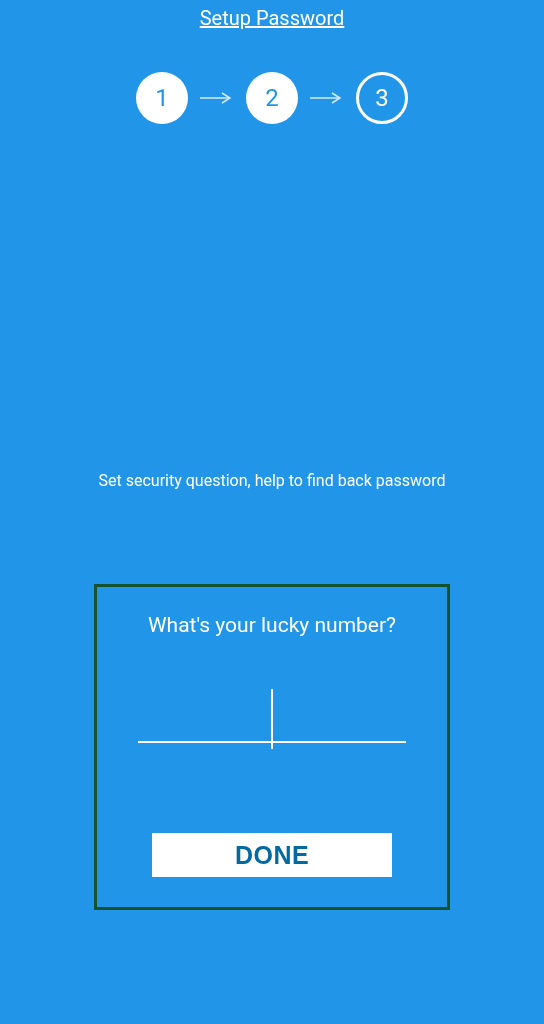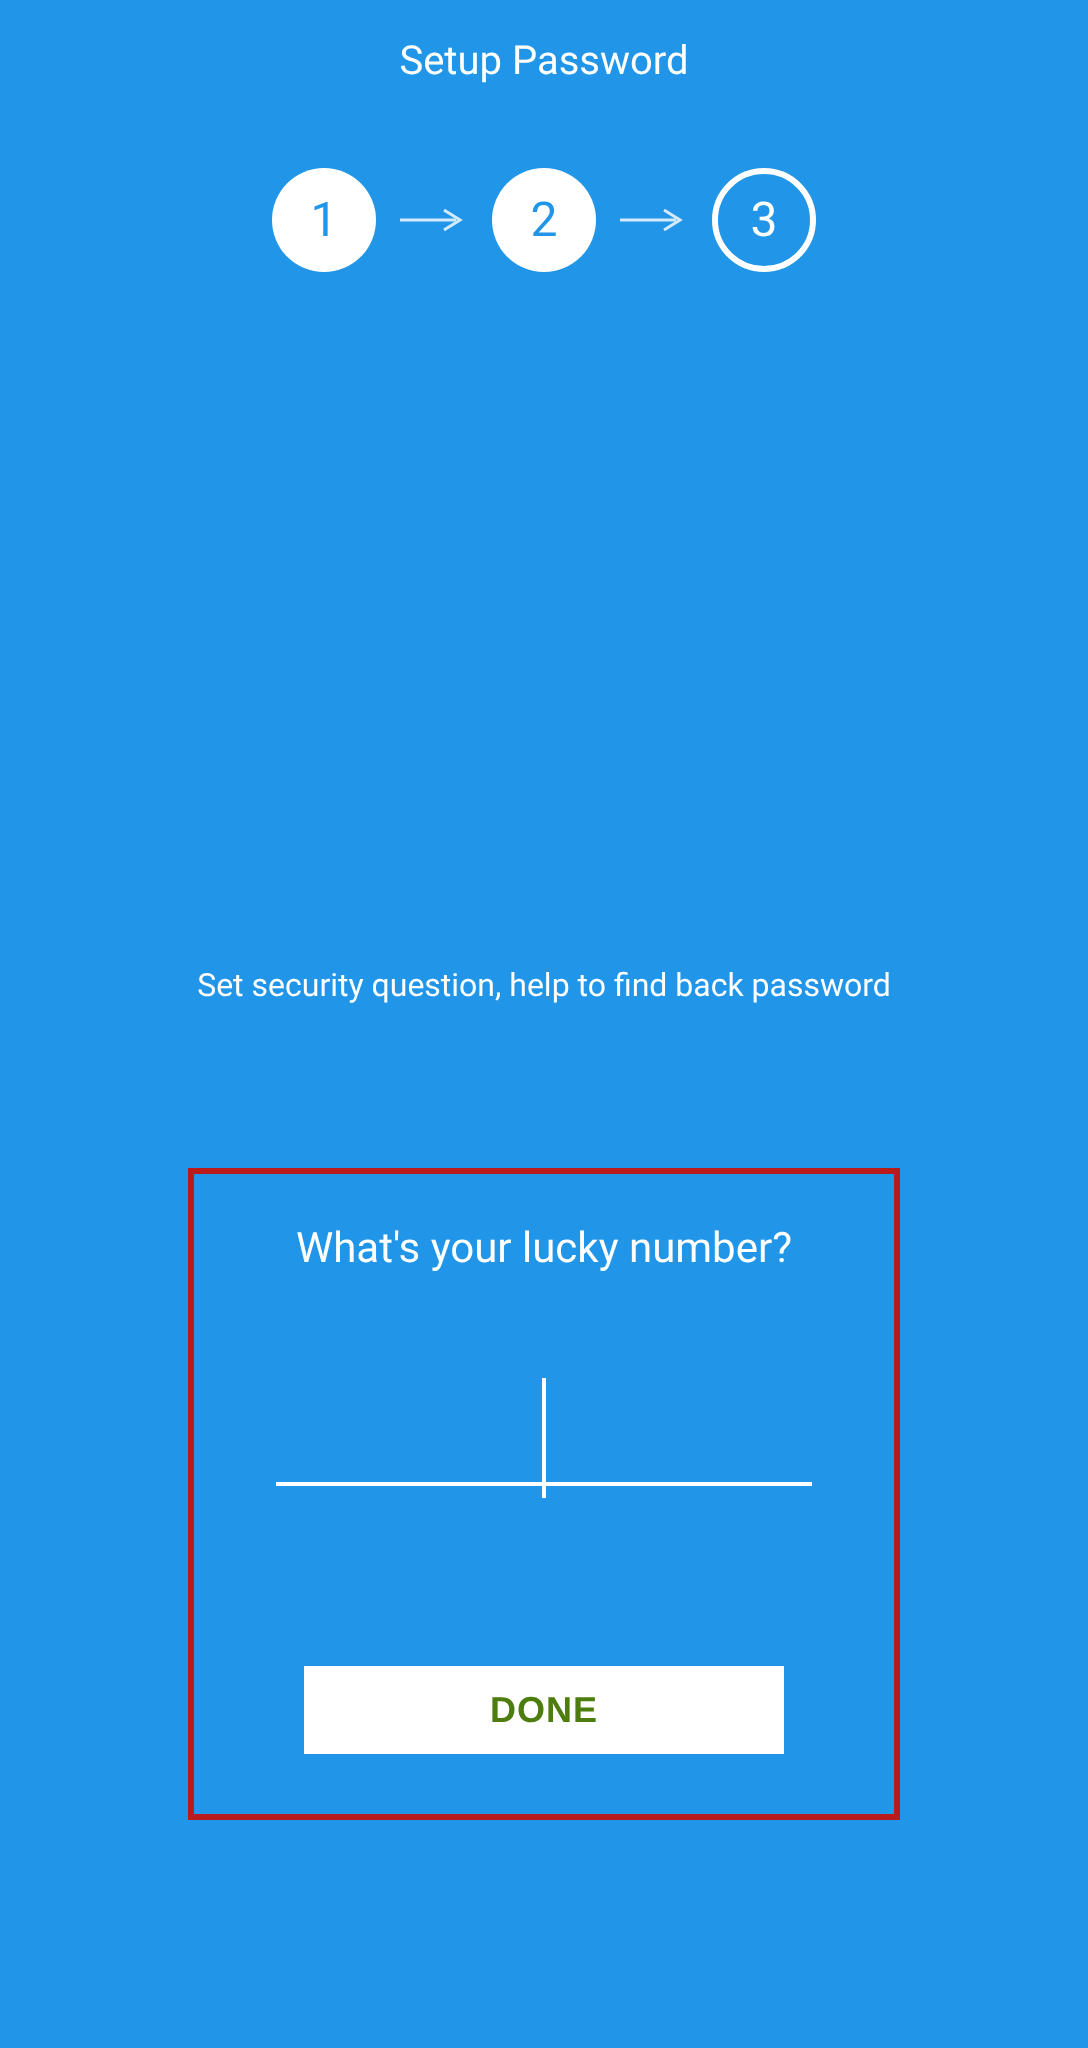--- a/index.html
+++ b/index.html
@@ -11,21 +11,22 @@
       width: 544px;
       height: 1024px;
       background: #2196e8;
       font-family: -apple-system, BlinkMacSystemFont, "Segoe UI", Roboto, Arial, sans-serif;
       color: #ffffff;
       overflow: hidden;
       position: relative;
     }
     .header {
       text-align: center;
-      padding-top: 18px;
+      padding-top: 6px;
+      text-decoration: underline;
     }
     .title {
       font-size: 20px;
       font-weight: 400;
       color: #ffffff;
     }
     .stepper {
       display: flex;
       align-items: center;
       justify-content: center;
@@ -70,21 +71,21 @@
       font-size: 16px;
       line-height: 1.4;
       color: #ffffff;
     }
     .highlight-box {
       position: absolute;
       left: 94px;
       top: 584px;
       width: 356px;
       height: 326px;
-      border: 3px solid #b91c1c;
+      border: 3px solid #14532d;
       padding: 0;
     }
     .question {
       text-align: center;
       font-size: 21px;
       color: #ffffff;
       margin-top: 26px;
     }
     .input-wrap {
       display: flex;
@@ -112,22 +113,22 @@
       height: 60px;
       background: #ffffff;
     }
     .done-button {
       display: block;
       width: 240px;
       height: 44px;
       margin: 90px auto 0;
       background: #ffffff;
       border: none;
-      color: #4d7c0f;
-      font-size: 18px;
+      color: #0369a1;
+      font-size: 25px;
       font-weight: 600;
       letter-spacing: 0.5px;
       cursor: pointer;
     }
   </style>
 </head>
 <body>
 
 <div class="header">
   <div class="title">Setup Password</div>

